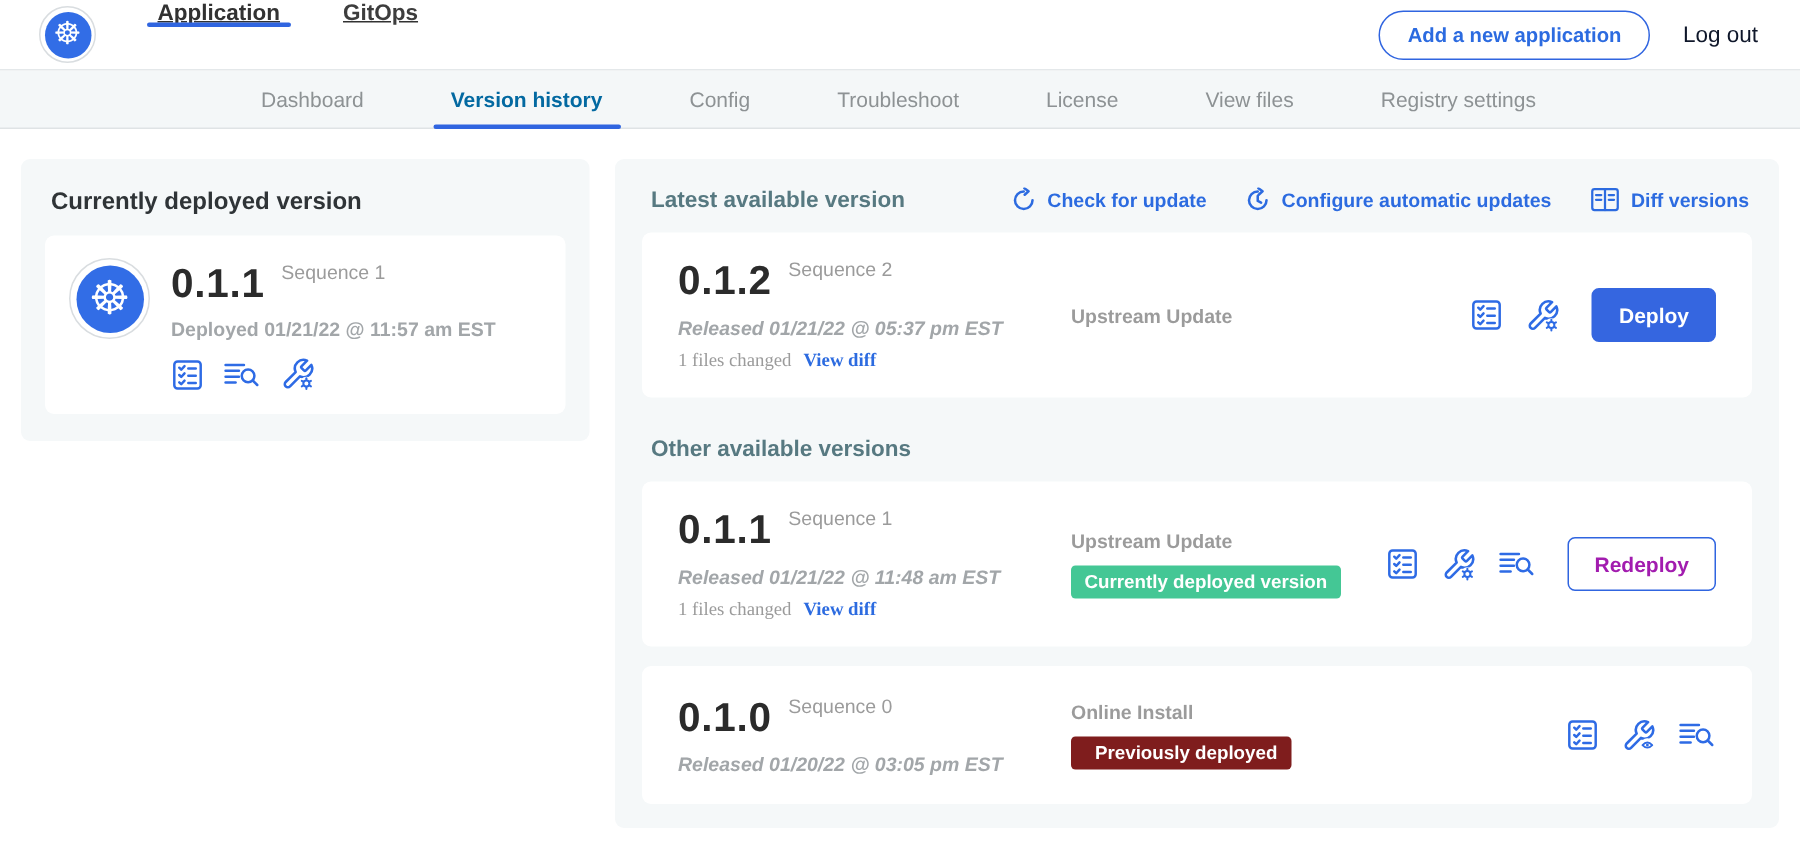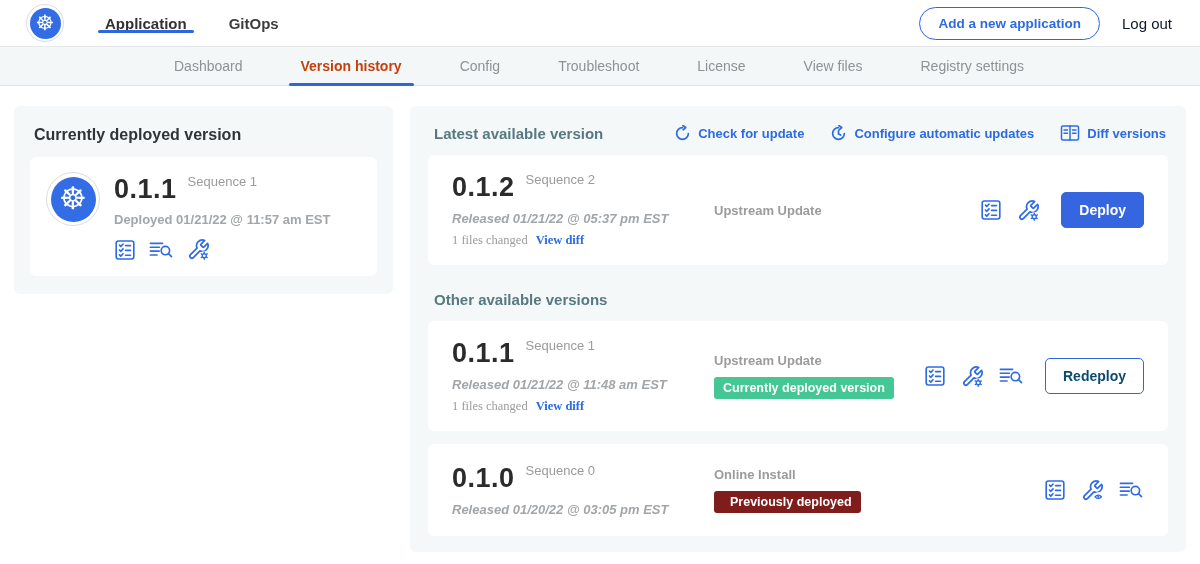--- a/index.html
+++ b/index.html
@@ -30,21 +30,21 @@
   .k8s-inner {
     width: 31px; height: 31px; border-radius: 50%;
     background: #326de6;
     display: flex; align-items: center; justify-content: center;
   }
   .k8s-glyph { color: #fff; font-size: 21px; line-height: 1; transform: translateY(-1px); }
   .k8s-logo.lg { width: 54px; height: 54px; }
   .k8s-logo.lg .k8s-inner { width: 45px; height: 45px; }
   .k8s-logo.lg .k8s-glyph { font-size: 31px; }
 
-  .header-tabs { display: flex; align-items: center; height: 100%; margin-left: 28px; }
+  .header-tabs { display: flex; align-items: flex-start; height: 100%; margin-left: 28px; text-decoration: underline; }
   .header-tab {
     display: flex; align-items: center;
     padding: 0 13px;
     font-size: 15px; font-weight: 700; color: #323232;
     position: relative; cursor: pointer;
   }
   .header-tab.active::after {
     content: ""; position: absolute; left: 6px; right: 6px; bottom: -1px;
     height: 3px; background: #3065e0; border-radius: 2px;
   }
@@ -65,21 +65,21 @@
     border-bottom: 1px solid #dfe3e5;
     display: flex; align-items: stretch;
     padding-left: 160px;
   }
   .subnav-tab {
     display: flex; align-items: center;
     padding: 0 14px; margin-right: 30px;
     font-size: 14px; color: #8d9294; cursor: pointer; position: relative;
     white-space: nowrap;
   }
-  .subnav-tab.active { color: #c2410c; font-weight: 700; }
+  .subnav-tab.active { color: #0369a1; font-weight: 700; }
   .subnav-tab.active::after {
     content: ""; position: absolute; left: 2px; right: 2px; bottom: -1px;
     height: 3px; background: #3065e0; border-radius: 2px;
   }
 
   
   .main { display: flex; align-items: flex-start; gap: 17px; padding: 20px 14px 0 14px; }
   .panel { background: #f5f8f9; border-radius: 6px; }
   .left-panel { width: 379px; flex: 0 0 auto; padding: 16px 16px 18px 16px; }
   .right-panel { flex: 1 1 auto; padding: 14px 18px 16px 18px; }
@@ -118,21 +118,21 @@
   .badge.green { background: #44c795; }
   .badge.gray { background: #7f1d1d; padding-left: 16px; }
   .card-actions { display: flex; align-items: center; gap: 15px; justify-self: end; }
   .btn {
     font-family: "Liberation Sans", sans-serif;
     font-size: 14px; font-weight: 700; border-radius: 5px; cursor: pointer;
     padding: 9px 17px;
     text-align: right;
   }
   .btn.primary { background: #3566e0; color: #fff; border: 1.5px solid #3566e0; margin-left: 6px; }
-  .btn.outline { background: #fff; color: #0c4a6e; border: 1.5px solid #3065e0; margin-left: 6px; }
+  .btn.outline { background: #fff; color: #a21caf; border: 1.5px solid #3065e0; margin-left: 6px; }
 
   .other-title { font-size: 15px; font-weight: 600; color: #577981; margin: 26px 0 0 6px; }
 
   svg.ic { display: block; }
 </style>
 </head>
 <body>
 
 <div class="header">
   <span class="k8s-logo">

